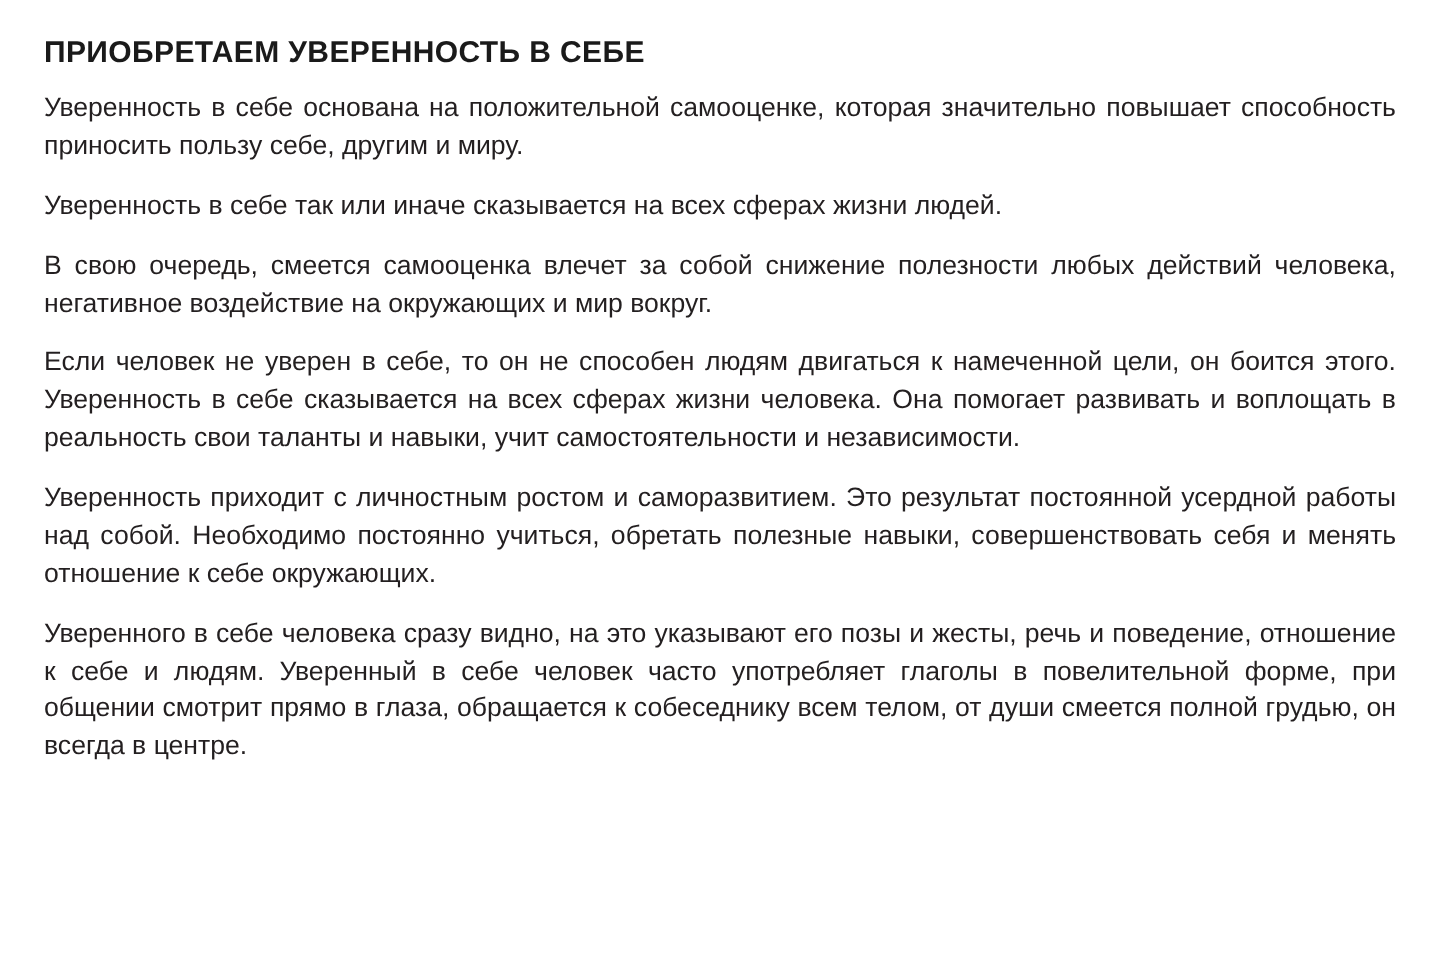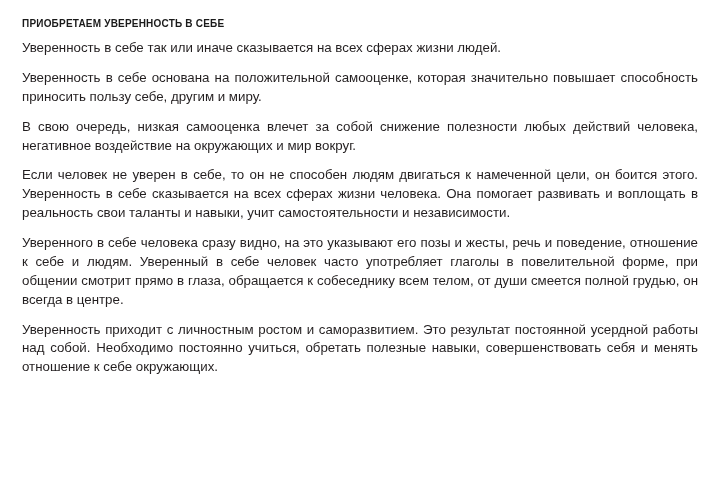--- a/index.html
+++ b/index.html
@@ -15,21 +15,21 @@
     overflow: hidden;
   }
   .page {
     box-sizing: border-box;
     width: 720px;
     height: 480px;
     padding: 18px 22px 0 22px;
     background: #ffffff;
   }
   .doc-title {
-    font-size: 10px;
+    font-size: 15px;
     font-weight: bold;
     letter-spacing: 0.2px;
     color: #1a1a1a;
     margin: 0 0 9px 0;
     line-height: 1.2;
   }
   .para {
     font-size: 13.3px;
     line-height: 1.42;
     color: #231f20;
@@ -40,19 +40,19 @@
   }
   .para:last-child {
     margin-bottom: 0;
   }
 </style>
 </head>
 <body>
 
 <div class="page">
   <h1 class="doc-title">ПРИОБРЕТАЕМ УВЕРЕННОСТЬ В СЕБЕ</h1>
+  <p class="para">Уверенность в себе основана на положительной самооценке, которая значительно повышает способность приносить пользу себе, другим и миру.</p>
   <p class="para">Уверенность в себе так или иначе сказывается на всех сферах жизни людей.</p>
-  <p class="para">Уверенность в себе основана на положительной самооценке, которая значительно повышает способность приносить пользу себе, другим и миру.</p>
-  <p class="para">В свою очередь, низкая самооценка влечет за собой снижение полезности любых действий человека, негативное воздействие на окружающих и мир вокруг.</p>
+  <p class="para">В свою очередь, смеется самооценка влечет за собой снижение полезности любых действий человека, негативное воздействие на окружающих и мир вокруг.</p>
   <p class="para">Если человек не уверен в себе, то он не способен людям двигаться к намеченной цели, он боится этого. Уверенность в себе сказывается на всех сферах жизни человека. Она помогает развивать и воплощать в реальность свои таланты и навыки, учит самостоятельности и независимости.</p>
+  <p class="para">Уверенность приходит с личностным ростом и саморазвитием. Это результат постоянной усердной работы над собой. Необходимо постоянно учиться, обретать полезные навыки, совершенствовать себя и менять отношение к себе окружающих.</p>
   <p class="para">Уверенного в себе человека сразу видно, на это указывают его позы и жесты, речь и поведение, отношение к себе и людям. Уверенный в себе человек часто употребляет глаголы в повелительной форме, при общении смотрит прямо в глаза, обращается к собеседнику всем телом, от души смеется полной грудью, он всегда в центре.</p>
-  <p class="para">Уверенность приходит с личностным ростом и саморазвитием. Это результат постоянной усердной работы над собой. Необходимо постоянно учиться, обретать полезные навыки, совершенствовать себя и менять отношение к себе окружающих.</p>
 </div>
 
 </body></html>

